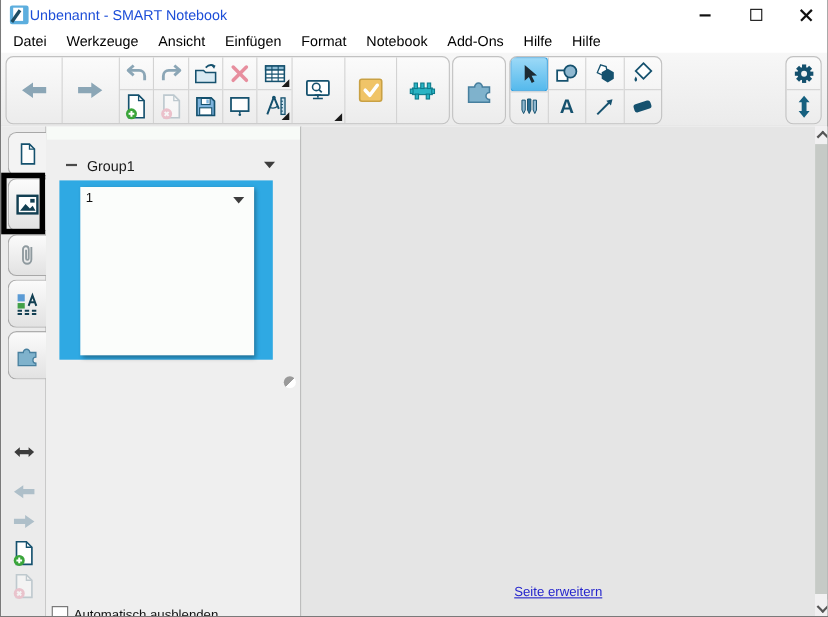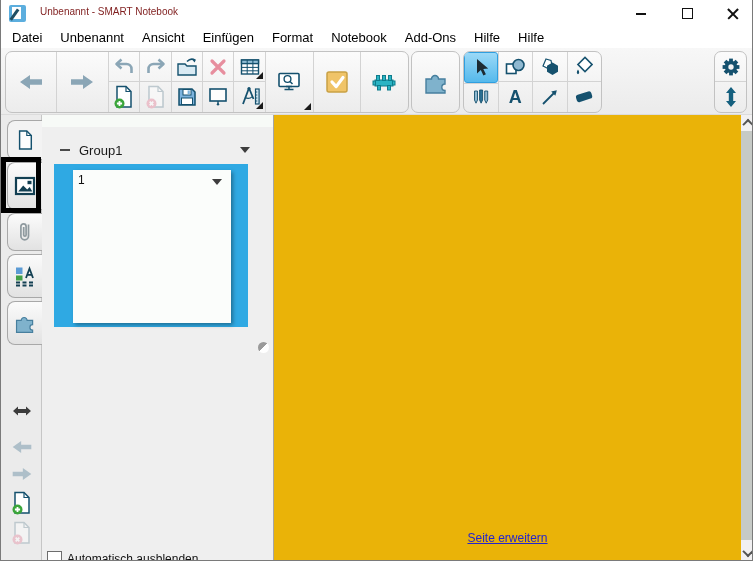--- a/index.html
+++ b/index.html
@@ -7,21 +7,21 @@
        font-family:"Liberation Sans",sans-serif;color:#111;
        border-left:1px solid #7a7a7a;border-right:1px solid #7a7a7a;border-bottom:1px solid #7a7a7a;box-sizing:border-box;}
   .abs{position:absolute;box-sizing:border-box;}
   .flexc{display:flex;align-items:center;justify-content:center;}
 
   
   #titlebar{left:0;top:0;width:753px;height:27px;background:#fff;}
   #app-icon{left:8px;top:5px;width:17px;height:17px;background:#5caede;border-radius:2px;}
   #app-icon:before{content:"";position:absolute;left:3px;top:2px;width:9px;height:12px;background:#fff;}
   #app-icon:after{content:"";position:absolute;left:4px;top:3px;width:2.5px;height:13px;background:#1e4d63;transform:rotate(35deg);}
-  #window-title{left:39px;top:6px;font-size:10px;color:#7f1d1d;white-space:nowrap;}
+  #window-title{left:26px;top:6px;font-size:13px;color:#1d4ed8;white-space:nowrap;}
   .win-btn{top:0;width:46px;height:27px;}
   .dash{width:10px;height:2px;background:#111;}
   .maxbox{width:9px;height:9px;border:1.5px solid #111;}
   .xwrap{width:12px;height:12px;position:relative;}
   .xwrap:before,.xwrap:after{content:"";position:absolute;left:-1px;top:5px;width:14px;height:1.6px;background:#111;}
   .xwrap:before{transform:rotate(45deg);} .xwrap:after{transform:rotate(-45deg);}
 
   
   #menubar{left:0;top:27px;width:753px;height:21px;background:#fff;display:flex;align-items:center;padding-left:2px;}
   .menu-item{padding:0 9px;font-size:13px;line-height:21px;color:#000;cursor:default;}
@@ -54,21 +54,21 @@
   #thumb-sel{left:12px;top:37px;width:194px;height:163px;background:#2fa9e3;}
   #thumb-page{position:absolute;left:19px;top:6px;width:158px;height:153px;background:#fbfdfb;box-shadow:2px 2px 4px rgba(0,0,0,.35);}
   #page-number{position:absolute;left:5px;top:3px;font-size:12px;color:#111;}
   #page-caret{position:absolute;right:9px;top:9px;}
   #panel-handle{left:216px;top:215px;width:11px;height:11px;border-radius:50%;background:linear-gradient(135deg,#9a9a9a 50%,#ffffff 50%);}
   #autohide-row{left:5px;top:424px;display:flex;align-items:center;}
   #autohide-box{width:13px;height:13px;border:1px solid #6d6d6d;background:#fff;}
   #autohide-label{margin-left:5px;font-size:12px;color:#111;}
 
   #divider{left:272px;top:0;width:1px;height:446px;background:#a6a6a6;}
-  #canvas{left:273px;top:0;width:467px;height:446px;background:#eab308;}
+  #canvas{left:273px;top:0;width:467px;height:446px;background:#e5e5e5;}
   #extend-link{position:absolute;left:0;bottom:16px;width:100%;text-align:center;font-size:12px;color:#2525cd;text-decoration:underline;cursor:pointer;}
 
   
   #scrollbar{left:740px;top:0;width:13px;height:446px;background:#f1f0f1;}
   .scroll-btn{position:absolute;left:0;width:13px;height:16px;display:flex;align-items:center;justify-content:center;background:#f1f0f1;}
   .chev{width:6px;height:6px;border-left:2px solid #555;border-top:2px solid #555;}
   .chev.up{transform:rotate(45deg) translate(1px,1px);}
   .chev.down{transform:rotate(225deg) translate(1px,1px);}
   #scroll-thumb{position:absolute;left:0;top:16px;width:13px;height:409px;background:#c6cac6;}
 
@@ -87,21 +87,21 @@
   <div class="abs flexc win-btn" style="left:663px;">
     <div class="maxbox"></div>
   </div>
   <div class="abs flexc win-btn" style="left:709px;">
     <div class="xwrap"></div>
   </div>
 </div>
 
 <div class="abs" id="menubar">
   <div class="menu-item">Datei</div>
-  <div class="menu-item">Unbenannt</div>
+  <div class="menu-item">Werkzeuge</div>
   <div class="menu-item">Ansicht</div>
   <div class="menu-item">Einfügen</div>
   <div class="menu-item">Format</div>
   <div class="menu-item">Notebook</div>
   <div class="menu-item">Add-Ons</div>
   <div class="menu-item">Hilfe</div>
   <div class="menu-item">Hilfe</div>
 </div>
 
 <div class="abs" id="toolbar">

